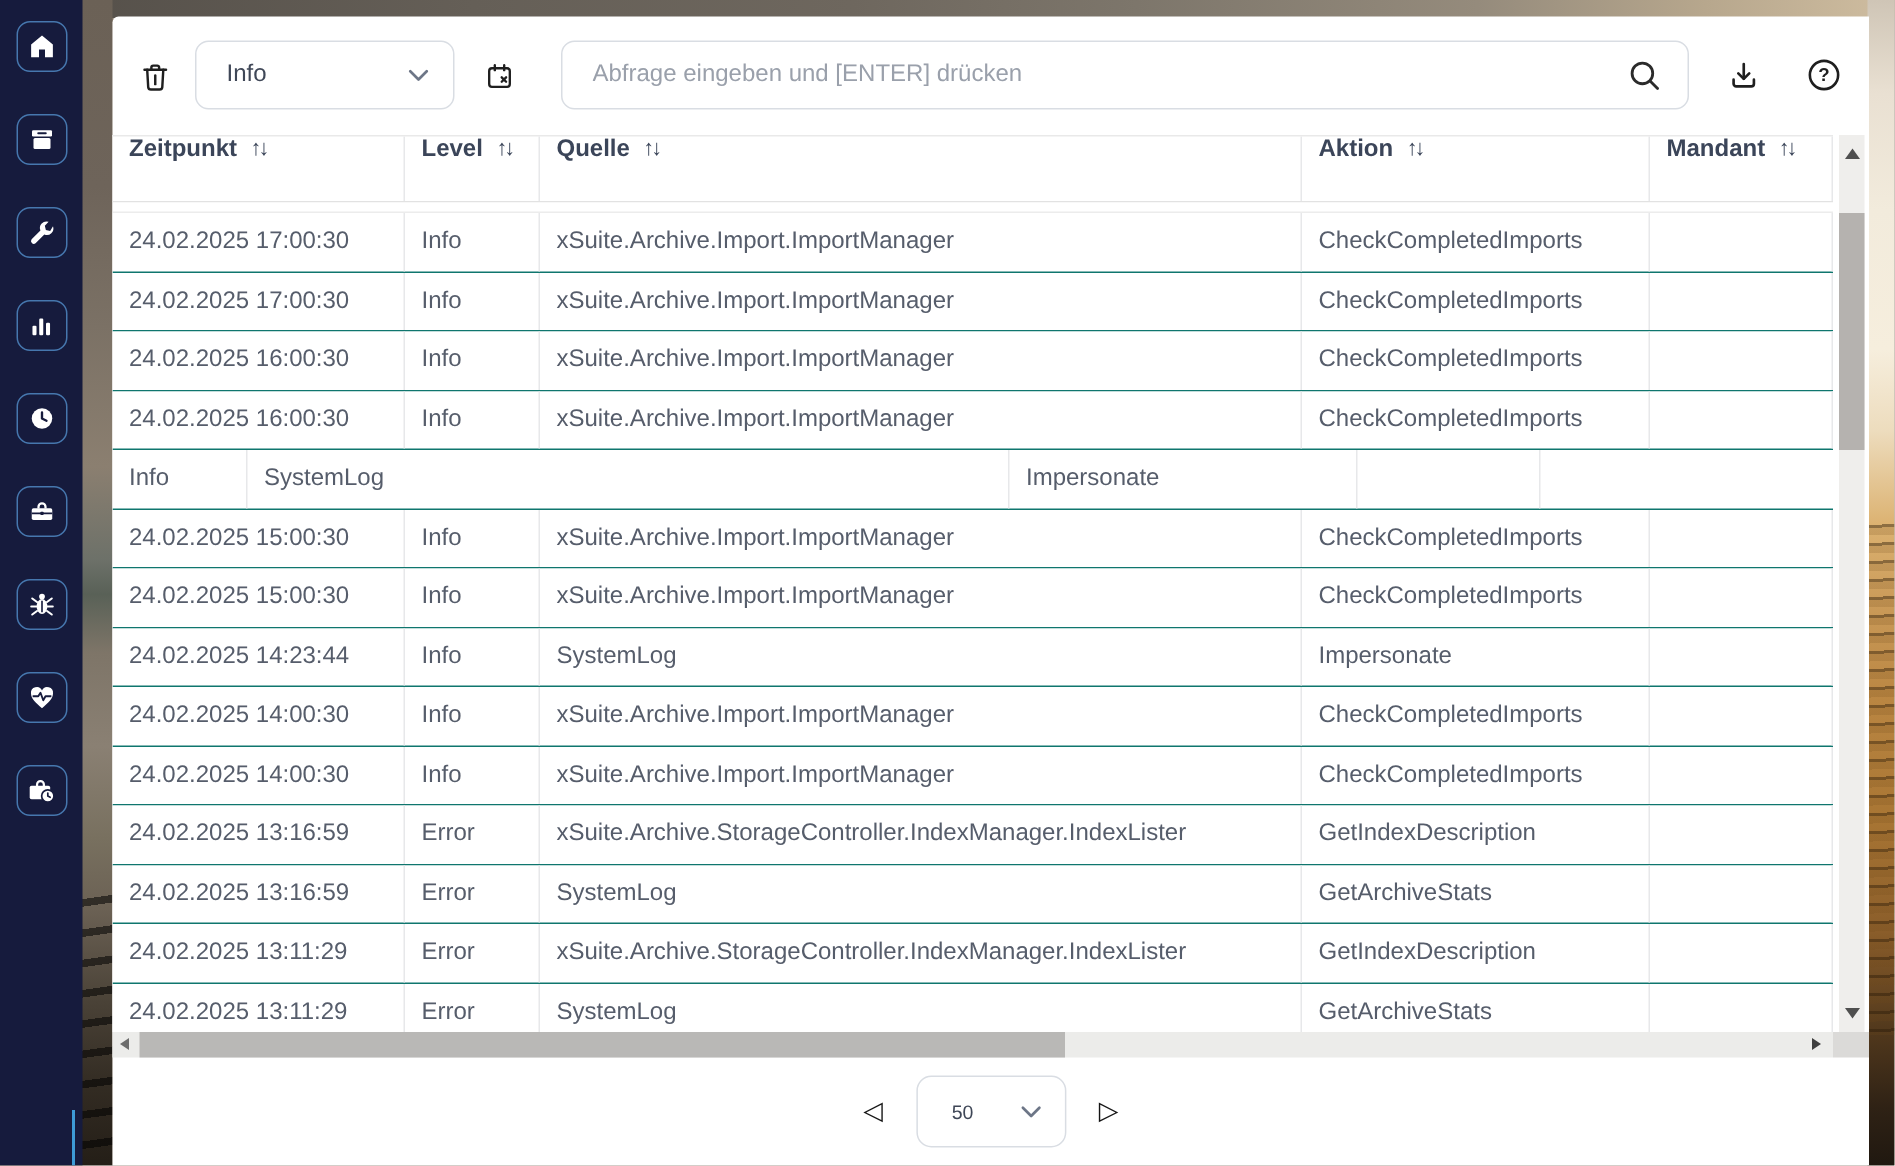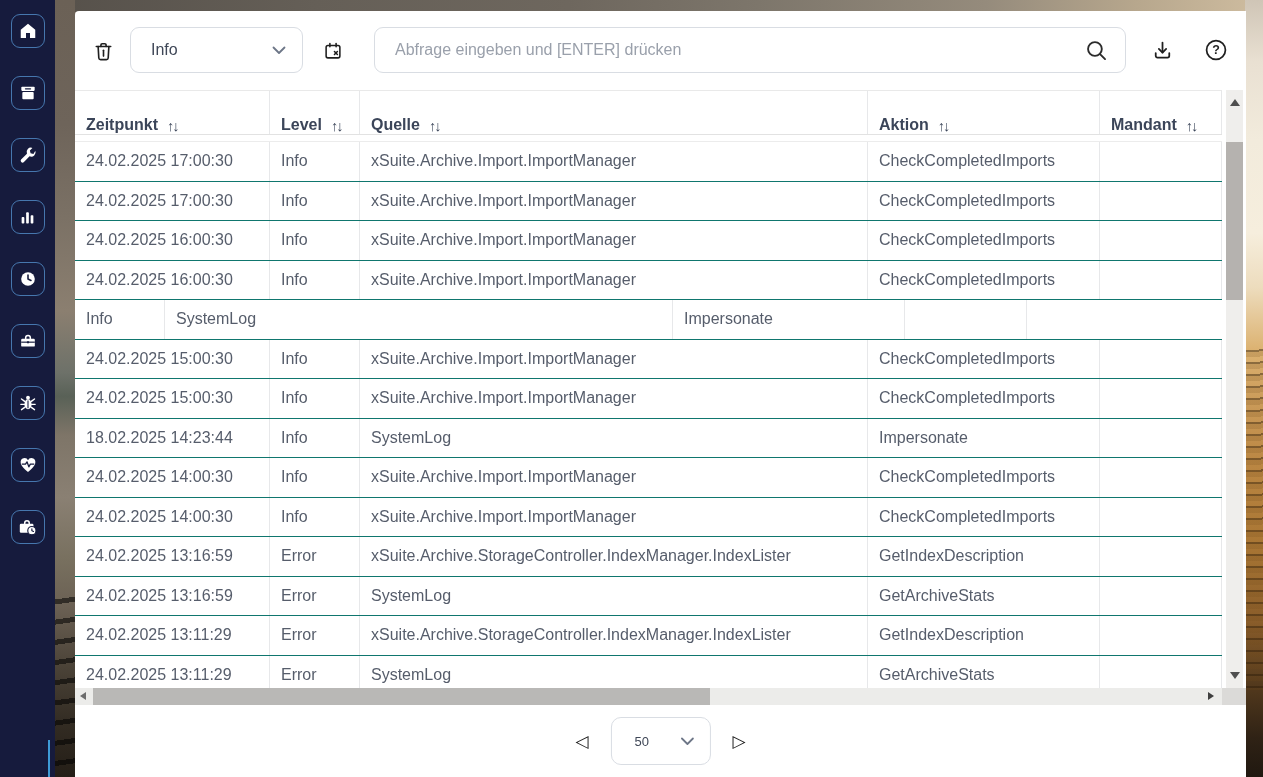--- a/index.html
+++ b/index.html
@@ -51,21 +51,21 @@
     padding:0 10px 0 20px; }
   .searchbox input::placeholder { color:#9aa0ab; }
   .search-go { background:none; border:none; cursor:pointer; padding:0 16px 0 4px;
     display:flex; align-items:center; }
   .btn-dl      { left:1072px; top:24px; width:30px; height:30px; }
   .btn-help    { left:1126px; top:24px; width:30px; height:30px; }
 
   
   .thead { position:absolute; left:0; top:79px; width:1147px; height:45px;
     display:flex; border-top:1px solid #e9e9e9; border-bottom:1px solid #e2e2e2; background:#fff; }
-  .hcell { display:flex; align-items:flex-end; padding-left:11px; gap:9px;
+  .hcell { display:flex; align-items:flex-start; padding-left:11px; gap:9px;
     border-right:1px solid #e7e8ea; font-size:16px; font-weight:bold; color:#3b4559; cursor:pointer; }
   .sort { font-size:14.5px; font-weight:bold; color:#3b4559; letter-spacing:-2px; }
   .col-zeitpunkt { width:195px; } .col-level { width:90px; } .col-quelle { width:508px; }
   .col-aktion { width:232px; } .col-mandant { width:122px; }
   .tbody { position:absolute; left:0; top:124px; width:1147px; height:553px; overflow:hidden; background:#fff; }
   .row-sliver { height:7px; border-bottom:1px solid #ececec; }
   .trow { display:flex; height:39.5px; border-bottom:1px solid #0f766e; cursor:pointer; background:#fff; }
   .tcell { display:flex; align-items:center; padding-left:11px; font-size:16px; color:#565d6b;
     border-right:1px solid #e7e8ea; white-space:nowrap; overflow:hidden; }
 
@@ -293,21 +293,21 @@
         <div class="tcell col-mandant"></div>
       </div>
       <div class="trow">
         <div class="tcell col-zeitpunkt">24.02.2025 15:00:30</div>
         <div class="tcell col-level">Info</div>
         <div class="tcell col-quelle">xSuite.Archive.Import.ImportManager</div>
         <div class="tcell col-aktion">CheckCompletedImports</div>
         <div class="tcell col-mandant"></div>
       </div>
       <div class="trow">
-        <div class="tcell col-zeitpunkt">18.02.2025 14:23:44</div>
+        <div class="tcell col-zeitpunkt">24.02.2025 14:23:44</div>
         <div class="tcell col-level">Info</div>
         <div class="tcell col-quelle">SystemLog</div>
         <div class="tcell col-aktion">Impersonate</div>
         <div class="tcell col-mandant"></div>
       </div>
       <div class="trow">
         <div class="tcell col-zeitpunkt">24.02.2025 14:00:30</div>
         <div class="tcell col-level">Info</div>
         <div class="tcell col-quelle">xSuite.Archive.Import.ImportManager</div>
         <div class="tcell col-aktion">CheckCompletedImports</div>

